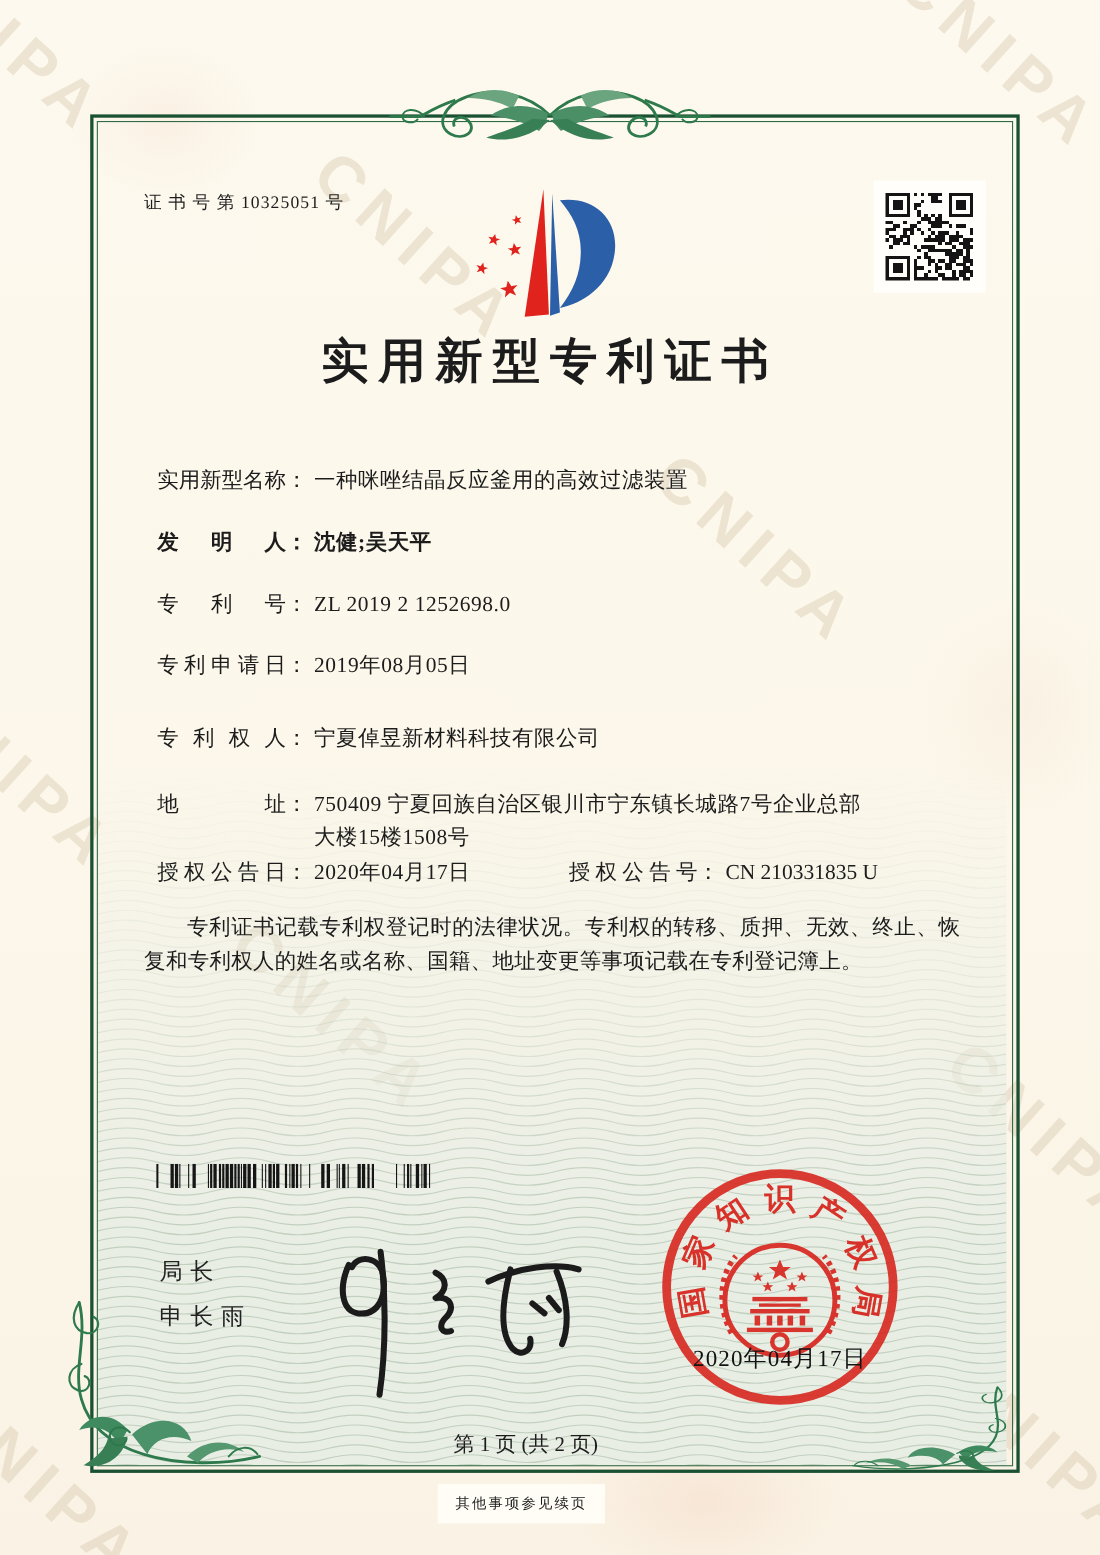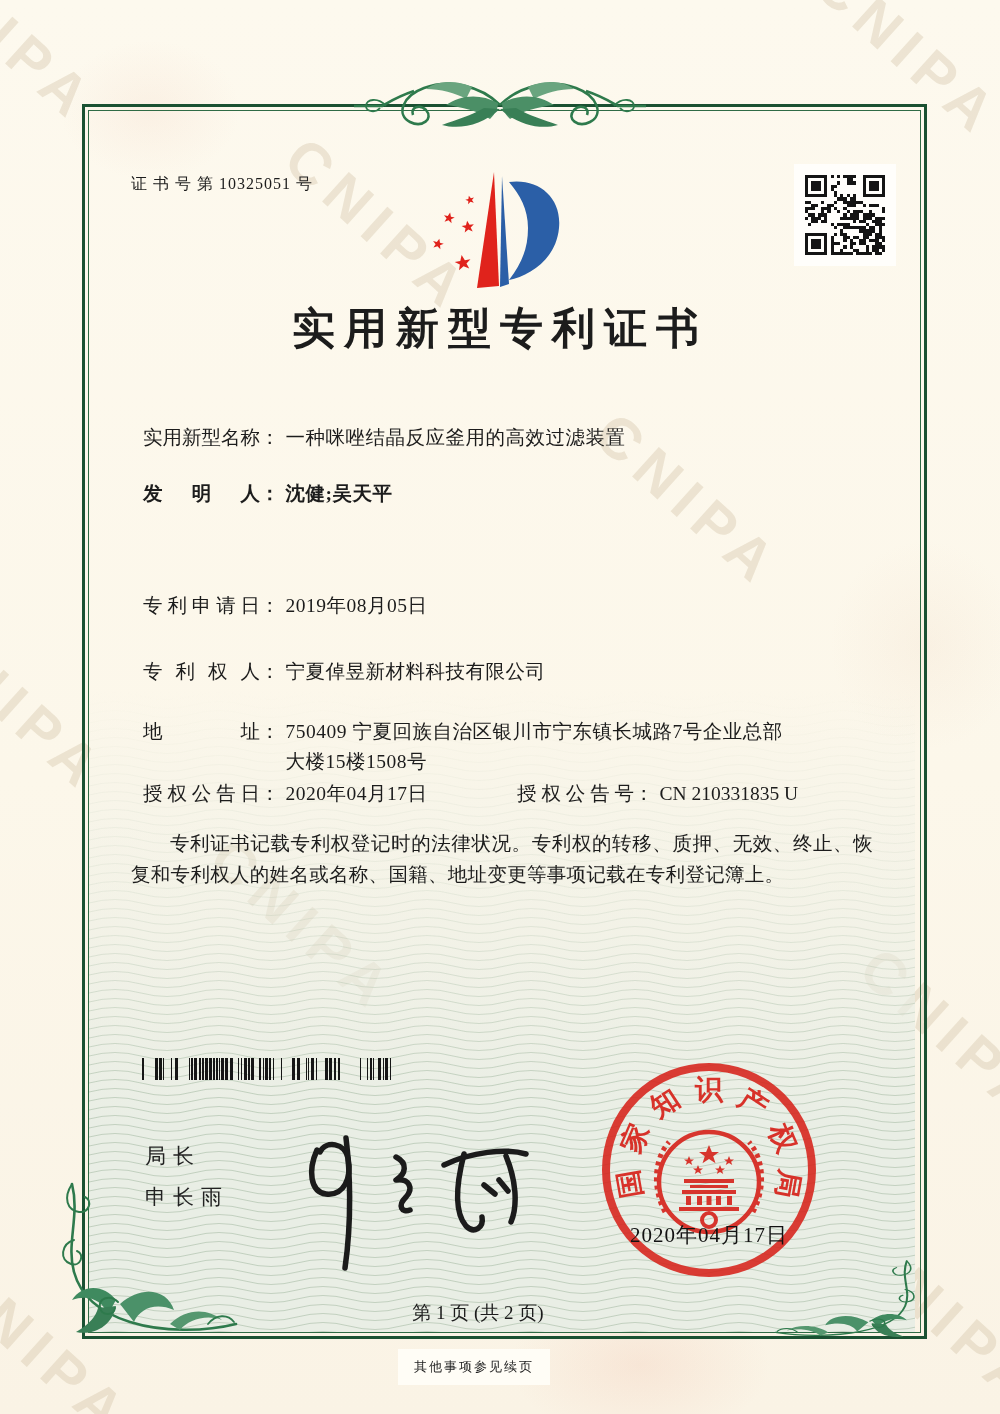--- a/index.html
+++ b/index.html
@@ -433,20 +433,23 @@
   </div>
 
   <div class="title">实用新型专利证书</div>
 
   <div class="row" style="top:423px;">
     <span class="lbl">实用新型名称</span><span class="colon">：</span><span class="val">一种咪唑结晶反应釜用的高效过滤装置</span>
   </div>
   <div class="row" style="top:479px;font-weight:bold;">
     <span class="lbl">发明人</span><span class="colon">：</span><span class="val">沈健;吴天平</span>
   </div>
+  <div class="row" style="top:535px;">
+    <span class="lbl">专利号</span><span class="colon">：</span><span class="val">ZL 2019 2 1252698.0</span>
+  </div>
   <div class="row" style="top:591px;">
     <span class="lbl">专利申请日</span><span class="colon">：</span><span class="val">2019年08月05日</span>
   </div>
   <div class="row" style="top:657px;">
     <span class="lbl">专利权人</span><span class="colon">：</span><span class="val">宁夏倬昱新材料科技有限公司</span>
   </div>
   <div class="row wrap" style="top:717px;">
     <span class="lbl">地址</span><span class="colon">：</span><span class="val">750409 宁夏回族自治区银川市宁东镇长城路7号企业总部大楼15楼1508号</span>
   </div>
   <div class="row" style="top:779px;">

